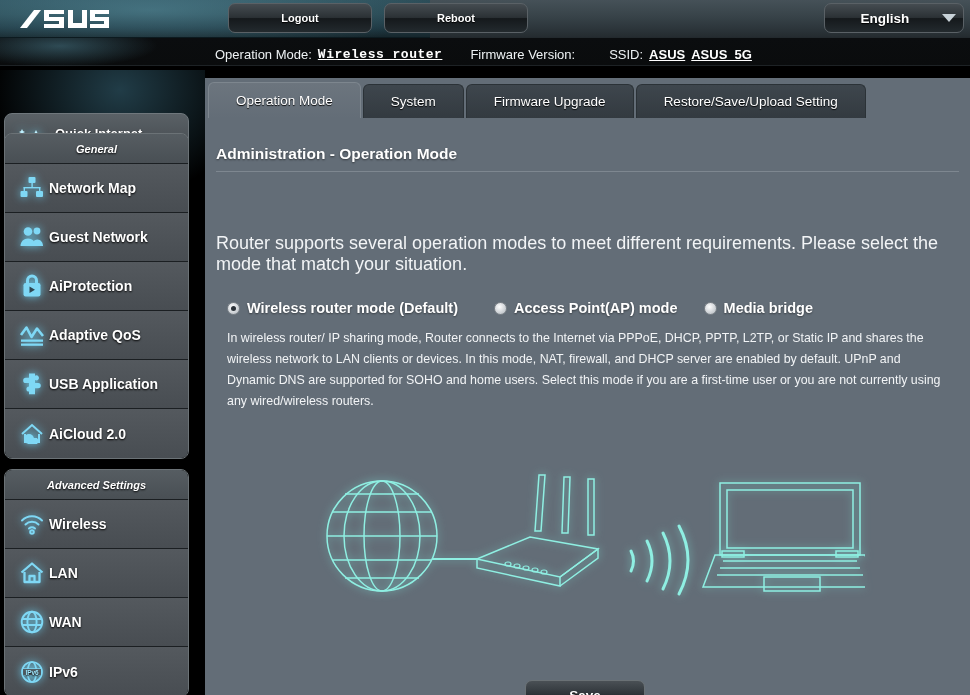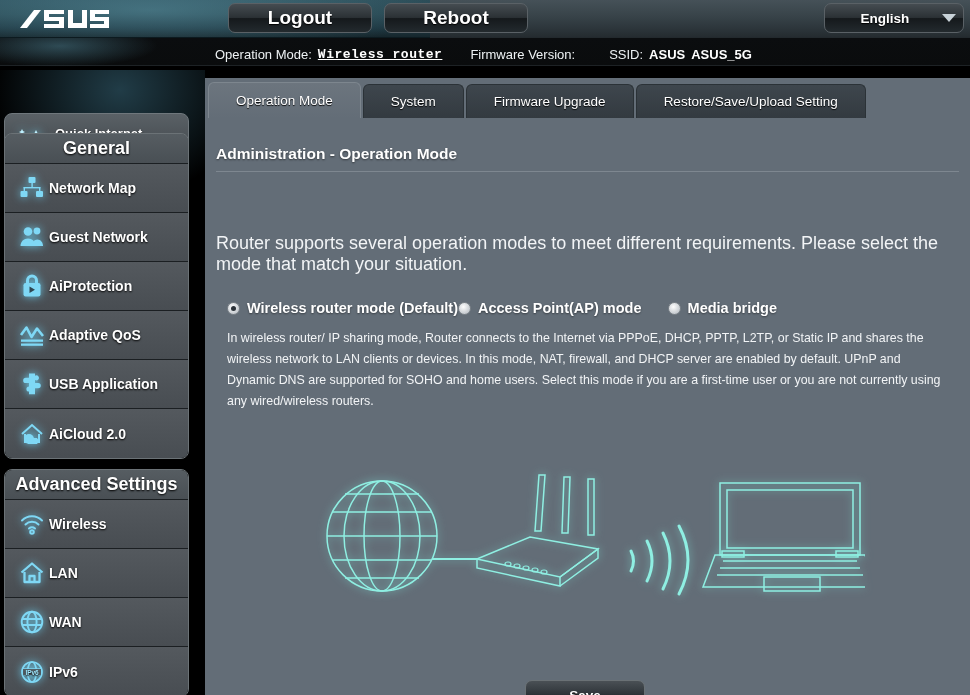--- a/index.html
+++ b/index.html
@@ -28,21 +28,21 @@
     position: absolute; left: 18px; top: 7px; width: 92px; height: 24px;
     z-index: 4;
     display: flex; align-items: center;
   }
   .logo svg { display:block; }
 
   .topbtn {
     position: absolute; top: 3px; height: 30px;
     border: 1px solid #5a6166; border-radius: 7px;
     background: linear-gradient(180deg, #454c51 0%, #2b3135 48%, #15191c 52%, #232a2e 100%);
-    color: #fff; font-size: 19px; font-weight: bold;
+    color: #fff; font-size: 11px; font-weight: bold;
     display: flex; align-items: center; justify-content: center;
     text-shadow: 0 1px 1px #000;
     cursor: pointer; z-index: 5;
   }
   #btn-logout { left: 228px; width: 144px; }
   #btn-reboot { left: 384px; width: 144px; }
 
   .langbox {
     position: absolute; right: 6px; top: 3px; width: 140px; height: 30px;
     border: 1px solid #5a6166; border-radius: 7px;
@@ -71,21 +71,21 @@
     position: absolute; left: 215px; top: 0; height: 32px;
     display: flex; align-items: center; gap: 6px;
     color: #e8edf0; font-size: 13px; white-space: nowrap;
   }
   .info-text .k { color: #eef2f4; }
   .info-text .mono {
     font-family: "Liberation Mono", "DejaVu Sans Mono", monospace;
     font-weight: bold; text-decoration: underline; color: #fff; letter-spacing: .5px;
   }
   .info-text .gap { display:inline-block; width: 16px; }
-  .info-text .ssid { font-weight: bold; color: #fff; }
+  .info-text .ssid { font-weight: bold; text-decoration: underline; color: #fff; }
 
   .status-icons {
     position: absolute; right: 10px; top: 44px; display: flex; gap: 13px; align-items: center; height: 24px;
   }
   .status-icons .ico { width: 22px; height: 22px; display: flex; align-items: center; justify-content: center; cursor: pointer; }
 
   
   .sidebar { position: absolute; left: 0; top: 70px; width: 205px; height: 625px; background: #000; }
   .sidebar::before{
     content:""; position:absolute; left:0; top:0; width:205px; height:200px;
@@ -98,22 +98,23 @@
     display: flex; align-items: center; gap: 8px; padding-left: 8px; cursor: pointer; z-index:2;margin-top:40px;
   }
   .qis .txt { color: #fff; font-size: 13px; font-weight: bold; line-height: 15px; text-shadow: 0 1px 2px #000; }
 
   .menu-group { position: absolute; left: 4px; width: 185px; border: 1px solid #6b7276; border-radius: 8px; overflow: hidden; z-index:2; }
   #group-general { top: 63px; }
   #group-advanced { top: 399px; }
   .group-head {
     height: 30px; display: flex; align-items: center; justify-content: center;
     background: linear-gradient(180deg, #565d62 0%, #494f54 100%);
-    color: #fff; font-size: 18px; font-weight: bold; text-shadow: 0 1px 2px #000;
+    color: #fff; font-size: 11px; font-weight: bold; text-shadow: 0 1px 2px #000;
     border-bottom: 1px solid #1b1f22;
+    font-style: italic;
   }
   .menu-item {
     height: 49px; display: flex; align-items: center; gap: 2px; padding-left: 12px;
     background: linear-gradient(180deg, #54595e 0%, #484d52 100%);
     border-bottom: 1px solid #1b1f22;
     color: #fff; font-size: 14px; font-weight: bold; text-shadow: 0 1px 2px #000;
     cursor: pointer;
   }
   .menu-item:last-child { border-bottom: none; }
   .menu-item .ico { width: 30px; height: 30px; flex: 0 0 30px; display:flex; align-items:center; justify-content:center; }
@@ -135,21 +136,21 @@
     height: 36px;
   }
   .panel { position: absolute; left: 0; top: 40px; width: 765px; height: 577px; background: #636d77; }
 
   .page-title { position: absolute; left: 11px; top: 27px; color: #fff; font-size: 15.5px; font-weight: bold; text-shadow: 0 1px 2px rgba(0,0,0,.5); }
   .hr { position: absolute; left: 11px; top: 53px; width: 743px; height: 1px; background: #7e8790; }
   .intro { position: absolute; left: 11px; top: 115px; width: 740px; color: #f2f4f6; font-size: 18px; }
 
   .modes { position: absolute; left: 22px; top: 182px; width: 730px; display: flex; align-items: center; }
   .mode { display: flex; align-items: center; gap: 7px; color: #fff; font-size: 14.5px; font-weight: bold; cursor: pointer; text-shadow: 0 1px 2px rgba(0,0,0,.45); }
-  #mode-0 { }
+  #mode-0 { margin-right: 36px; }
   #mode-1 { margin-right: 26px; }
   .radio { width: 13px; height: 13px; border-radius: 50%; flex:0 0 13px;
            background: radial-gradient(circle at 40% 35%, #fdfdfd, #c6cbd0 70%, #9aa1a7 100%);
            border: 1px solid #7d848a; display:flex; align-items:center; justify-content:center; }
   .radio.on::after { content:""; width: 5px; height: 5px; border-radius: 50%; background: #2a3138; }
 
   .desc { position: absolute; left: 22px; top: 210px; width: 720px; color: #f2f4f6; font-size: 12.4px; line-height: 21px; }
 
   .art { position: absolute; left: 115px; top: 355px; width: 545px; height: 135px; }
   .save {

